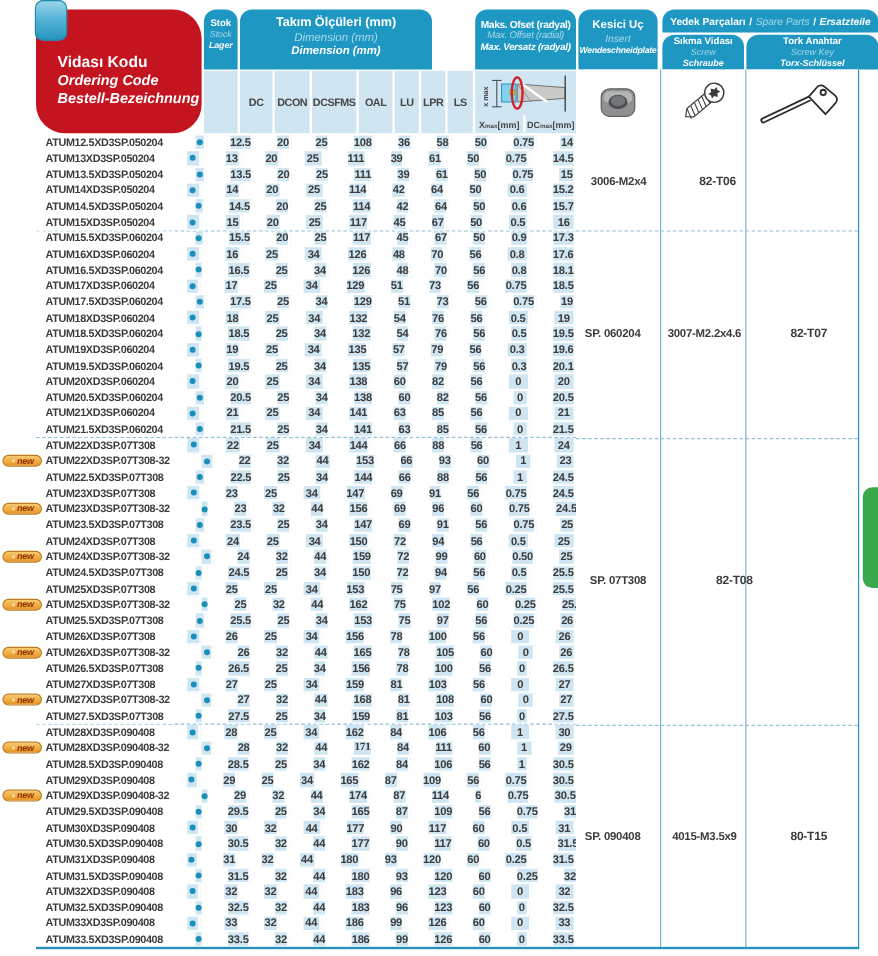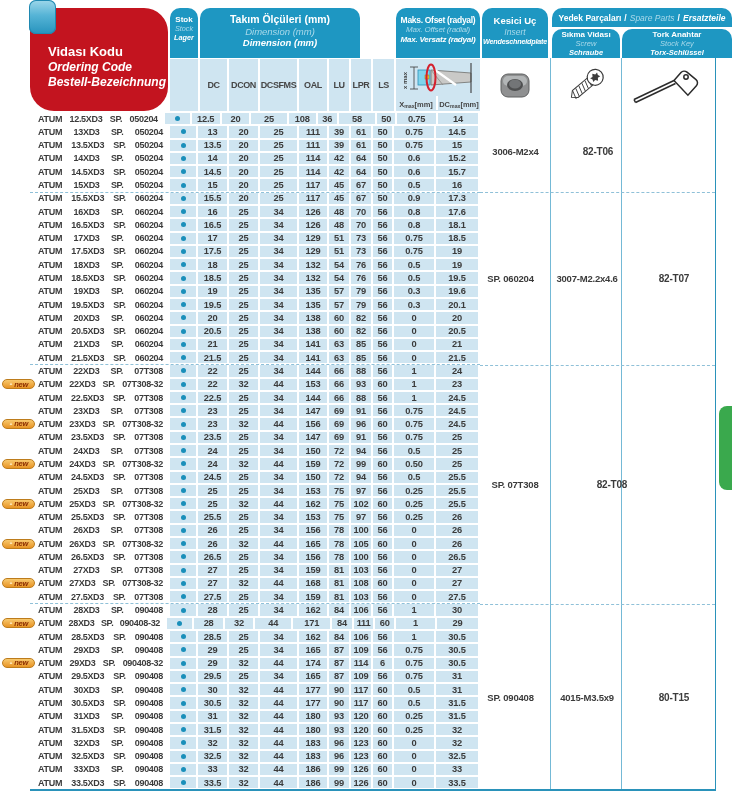--- a/index.html
+++ b/index.html
@@ -51,21 +51,21 @@
   .offset-sub{position:absolute;left:396px;top:59px;width:84px;height:52px;background:#cfe5f1;}
   .offset-diagram{position:absolute;left:2px;top:0px;}
   .offset-labels{position:absolute;left:0;bottom:1px;width:100%;height:14px;display:flex;}
   .offset-labels .ocell{width:42px;display:flex;align-items:flex-end;justify-content:center;
     font-size:7.5px;font-weight:bold;color:#464646;box-sizing:border-box;padding-bottom:1px;}
   .offset-labels .ocell:first-child{border-right:2px solid #fff;}
   .offset-labels sub{font-size:5.2px;}
 
   
   .rows{position:absolute;left:30px;top:112px;width:450px;height:678px;}
-  .trow{display:flex;height:13.294px;box-sizing:border-box;border-top:1px solid transparent;}
+  .trow{display:flex;height:13.294px;box-sizing:border-box;border-top:1px solid transparent;gap:20px;}
   .trow.gstart{border-top:1px dashed #8fc0d8;}
   .c{box-sizing:border-box;border-right:2px solid #fff;border-bottom:1px solid #fff;background:#cfe5f1;
     display:flex;align-items:center;justify-content:center;font-size:9.3px;font-weight:bold;
     color:#3b3b3b;letter-spacing:-0.2px;}
   .c.code{width:140px;background:#fff;justify-content:space-between;padding:0 5px 0 8px;position:relative;}
   .c.code .tok{white-space:nowrap;font-size:9px;letter-spacing:-0.3px;}
   .dot{width:5px;height:5px;border-radius:50%;background:#1a8fba;}
   .badge{position:absolute;left:-28px;top:50%;transform:translateY(-50%);width:33px;height:10px;
     border-radius:5px;background:linear-gradient(180deg,#f8c96e,#e89425);border:1px solid #bd7c1c;
     color:#8c2e00;font-size:7.5px;font-weight:bold;font-style:italic;display:flex;align-items:center;
@@ -173,21 +173,21 @@
     <span class="de">Ersatzteile</span>
   </div>
 
   <div class="hbox screw-box">
     <span class="hl1">Sıkma Vidası</span>
     <span class="hl2">Screw</span>
     <span class="hl3">Schraube</span>
   </div>
   <div class="hbox torx-box">
     <span class="hl1">Tork Anahtar</span>
-    <span class="hl2">Stock Key</span>
+    <span class="hl2">Screw Key</span>
     <span class="hl3">Torx-Schlüssel</span>
   </div>
 
   <div class="rows">
       <div class="trow">
         <div class="c code">
           <span class="tok">ATUM</span>
           <span class="tok">12.5XD3</span>
           <span class="tok">SP.</span>
           <span class="tok">050204</span>
@@ -979,21 +979,21 @@
           <span class="tok">28XD3</span>
           <span class="tok">SP.</span>
           <span class="tok">090408-32</span>
         </div>
         <div class="c" style="width: 28px;">
           <span class="dot"></span>
         </div>
         <div class="c" style="width: 31px;">28</div>
         <div class="c" style="width: 31px;">32</div>
         <div class="c" style="width: 39px;">44</div>
-        <div class="c" style="width: 40px;">171</div>
+        <div class="c" style="width: 40px; font-family: Liberation Serif, serif;">171</div>
         <div class="c" style="width: 22px;">84</div>
         <div class="c" style="width: 22px;">111</div>
         <div class="c" style="width: 21px;">60</div>
         <div class="c" style="width: 42px;">1</div>
         <div class="c" style="width: 44px;">29</div>
       </div>
       <div class="trow">
         <div class="c code">
           <span class="tok">ATUM</span>
           <span class="tok">28.5XD3</span>

